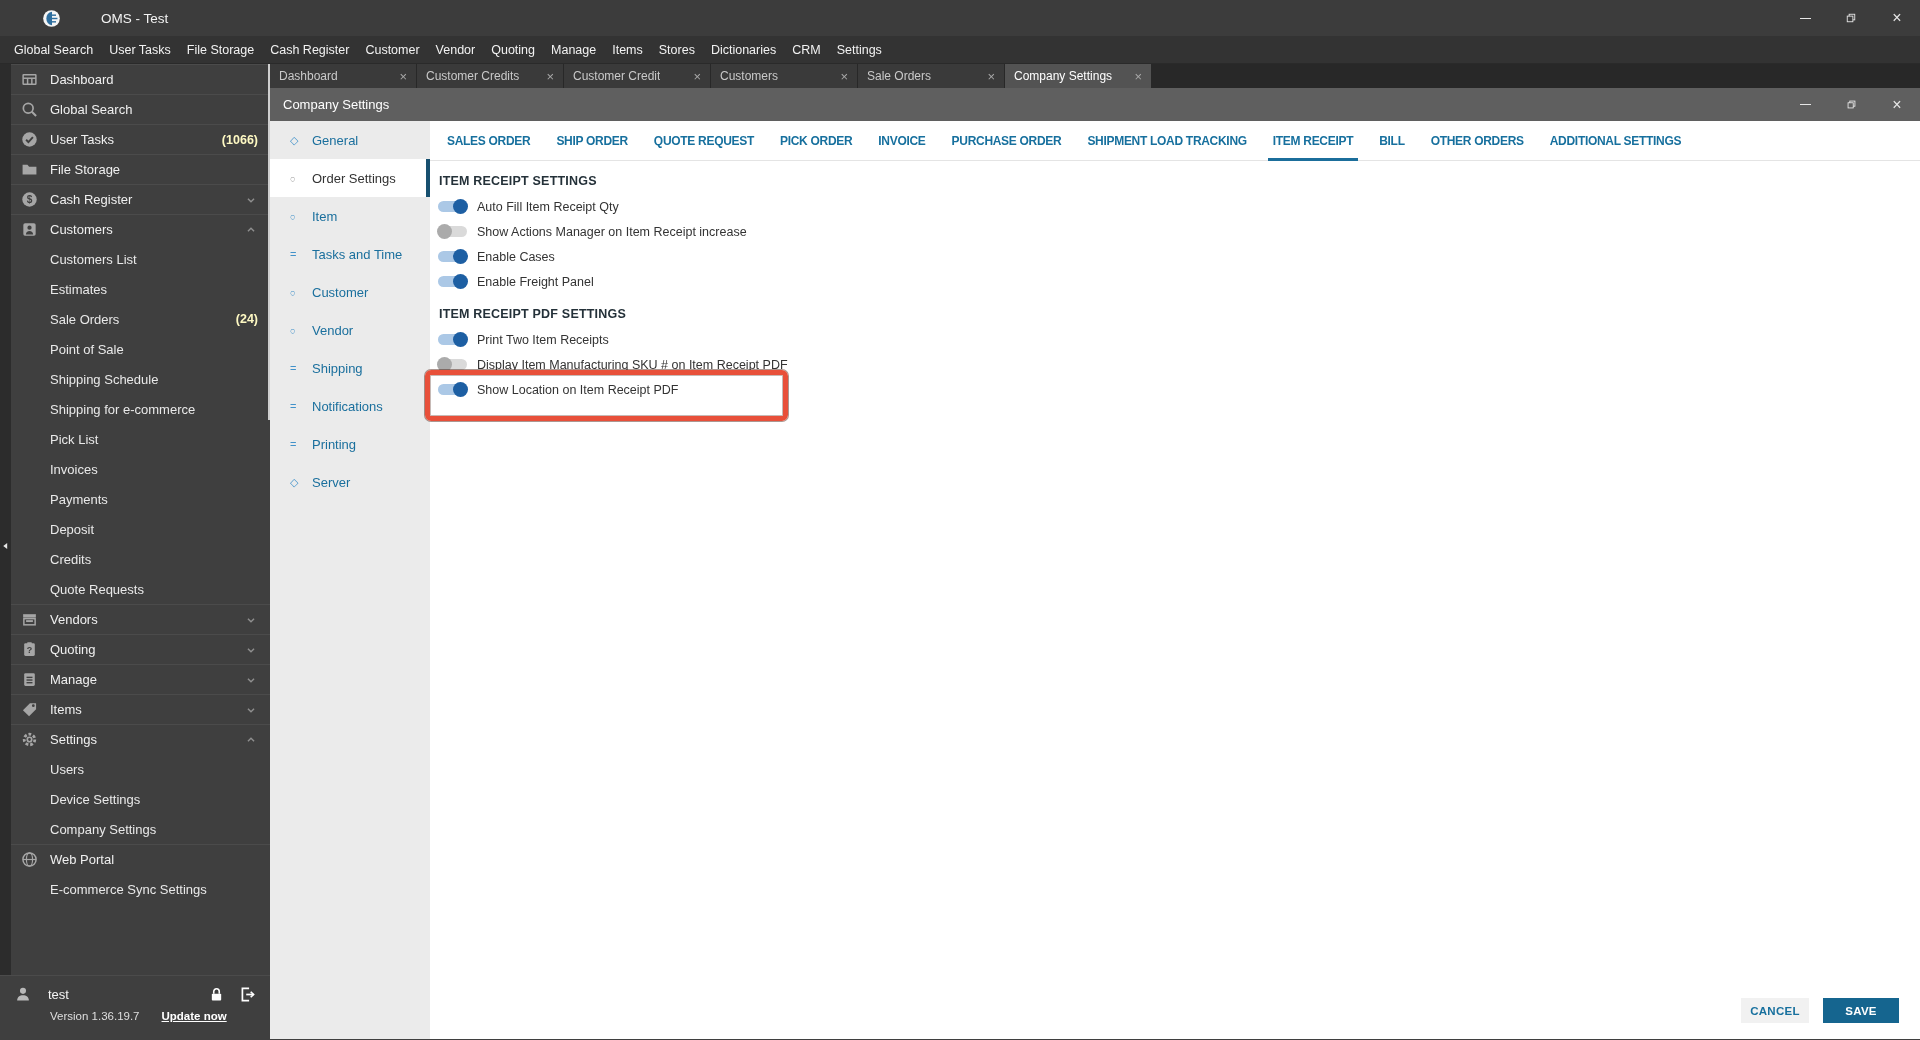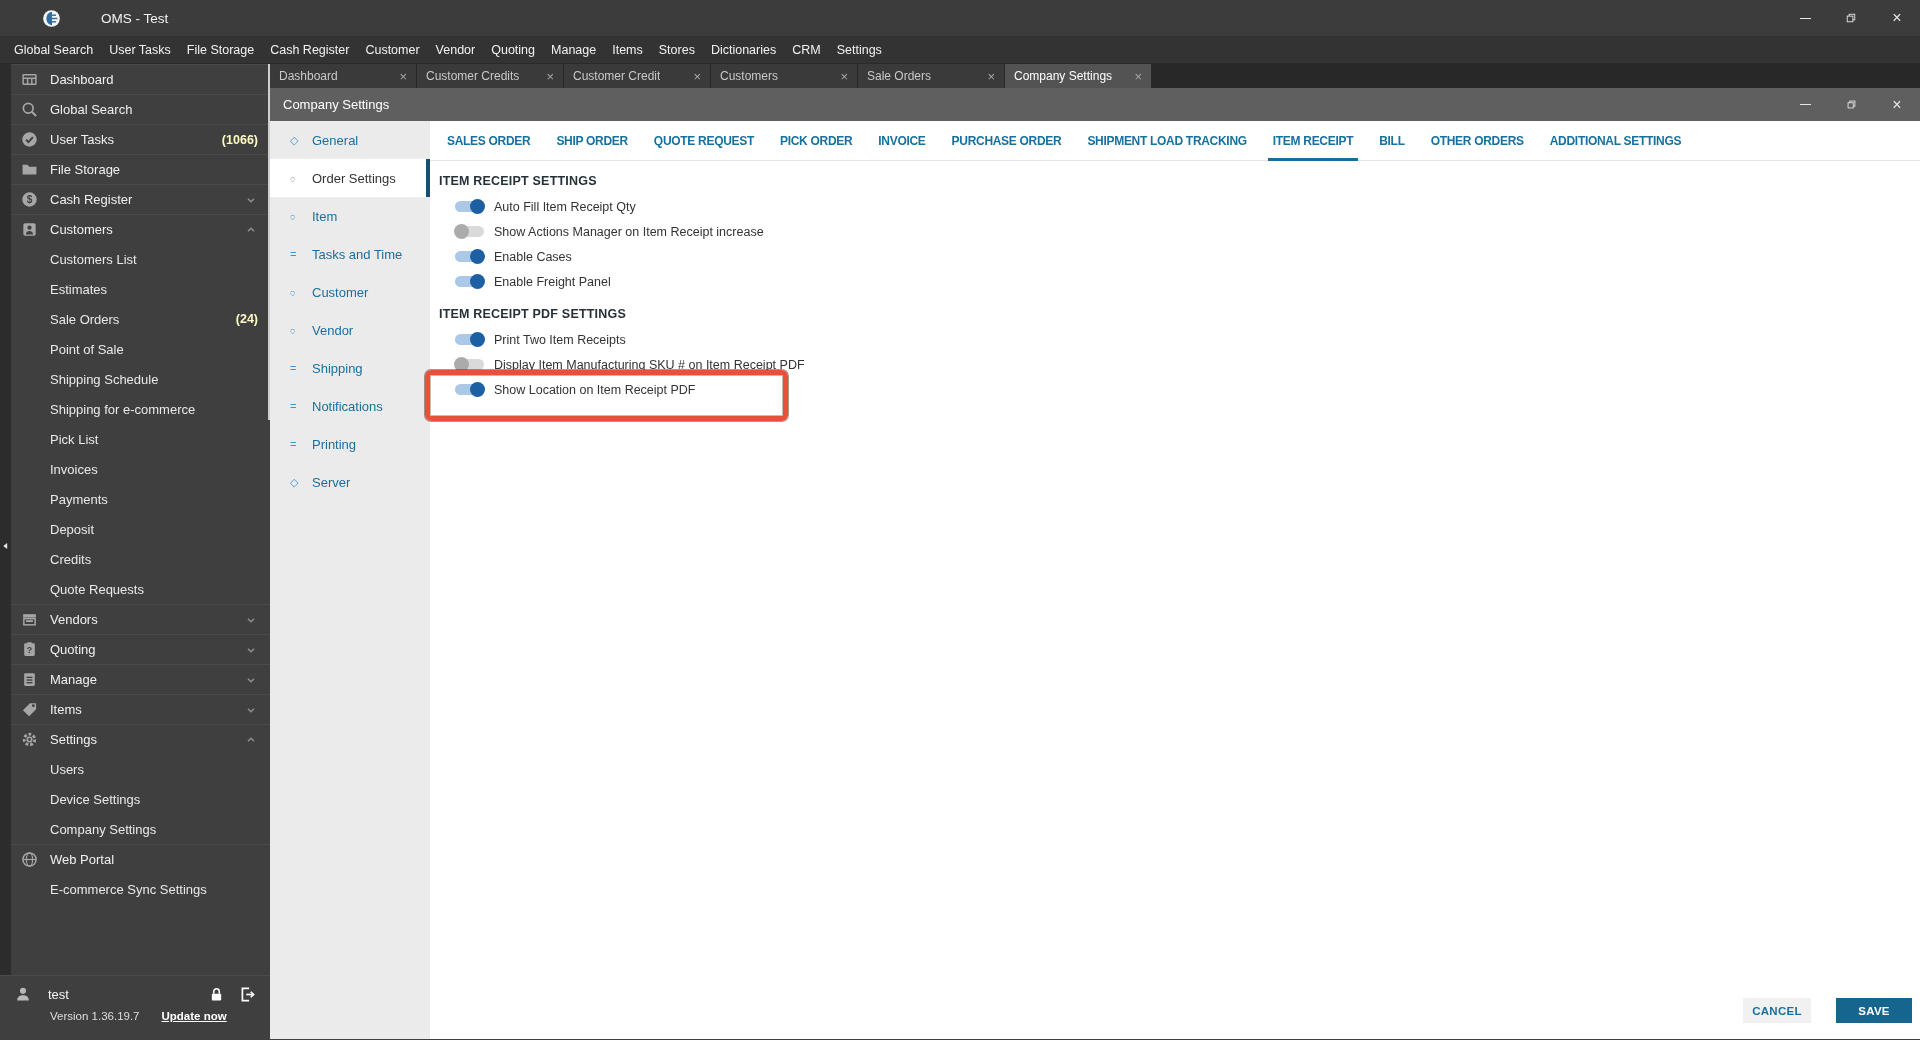--- a/index.html
+++ b/index.html
@@ -83,32 +83,32 @@
   .dnav-item.selected .dnav-icn{color:#9a9a9a}
   .dnav-item.selected::after{content:"";position:absolute;right:0;top:0;bottom:0;width:4px;background:#17506f}
 
   .content{flex:1;background:#ffffff;position:relative;min-width:0}
   .tabsrow{height:40px;display:flex;align-items:center;padding-left:17px;gap:26px;border-bottom:1px solid #e4e4e4}
   .dtab{height:40px;display:flex;align-items:center;font-size:12px;font-weight:bold;letter-spacing:-0.3px;color:#17709e;position:relative;white-space:nowrap}
   .dtab.active::after{content:"";position:absolute;left:-5px;right:-5px;bottom:0;height:3px;background:#1b6e9b}
 
   .section-heading{margin:13px 0 0 9px;height:16px;font-size:12.5px;font-weight:bold;letter-spacing:0.2px;color:#243139}
   .section-rows{margin-top:4px}
-  .toggle-row{height:25px;display:flex;align-items:center;padding-left:25px}
+  .toggle-row{height:25px;display:flex;align-items:center;padding-left:8px}
   .toggle{position:relative;width:29px;height:11px;border-radius:6px;flex:0 0 auto}
   .toggle .knob{position:absolute;top:-2px;width:15px;height:15px;border-radius:50%}
   .toggle.on{background:#abc8e6}
   .toggle.on .knob{right:-1px;background:#1d5fa3}
   .toggle.off{background:#dadada}
   .toggle.off .knob{left:-1px;background:#ababab}
   .toggle-label{margin-left:10px;font-size:12.5px;color:#333}
 
   .highlight-box{position:absolute;left:-5px;top:249px;width:363px;height:51px;border:5px solid #e8503a;border-radius:6px;box-shadow:0 0 0 1px rgba(70,25,12,.45), inset 0 0 0 1px rgba(70,25,12,.3);pointer-events:none}
 
-  .dlg-footer{position:absolute;right:8px;bottom:16px;display:flex;gap:25px}
+  .dlg-footer{position:absolute;right:21px;bottom:16px;display:flex;gap:14px}
   .btn{height:25px;display:flex;align-items:center;justify-content:center;font-size:11.5px;font-weight:bold;letter-spacing:0.3px;border:none;cursor:pointer;font-family:inherit}
   .btn-cancel{width:68px;background:#f1f1f1;color:#17709e}
   .btn-save{width:76px;background:#15658f;color:#fff}
 </style>
 </head>
 <body>
 
 <div class="titlebar">
   <span class="app-icon">
     <svg viewBox="0 0 16 16">

